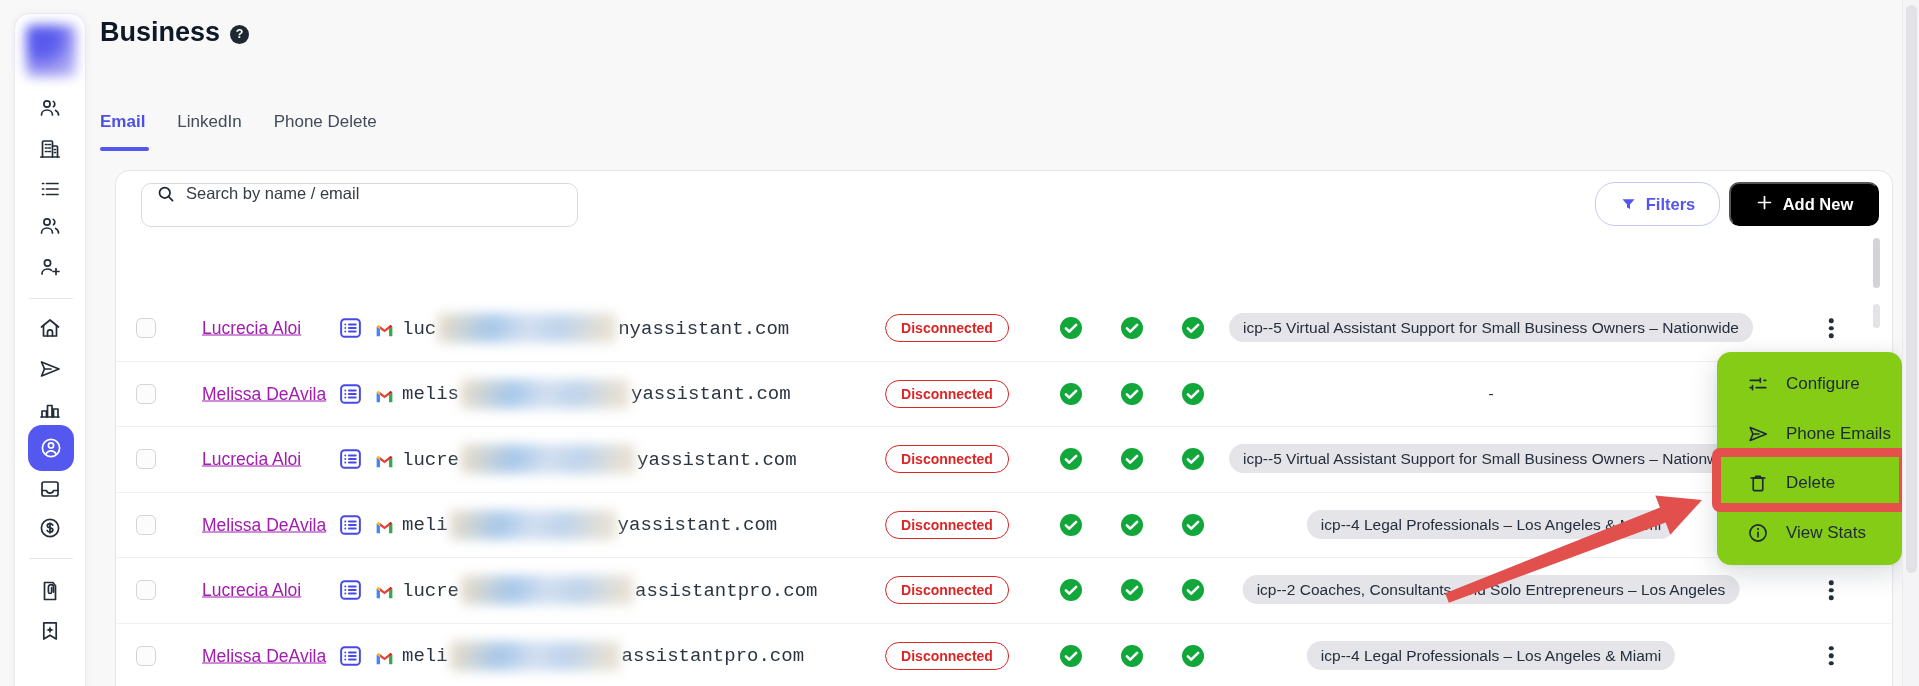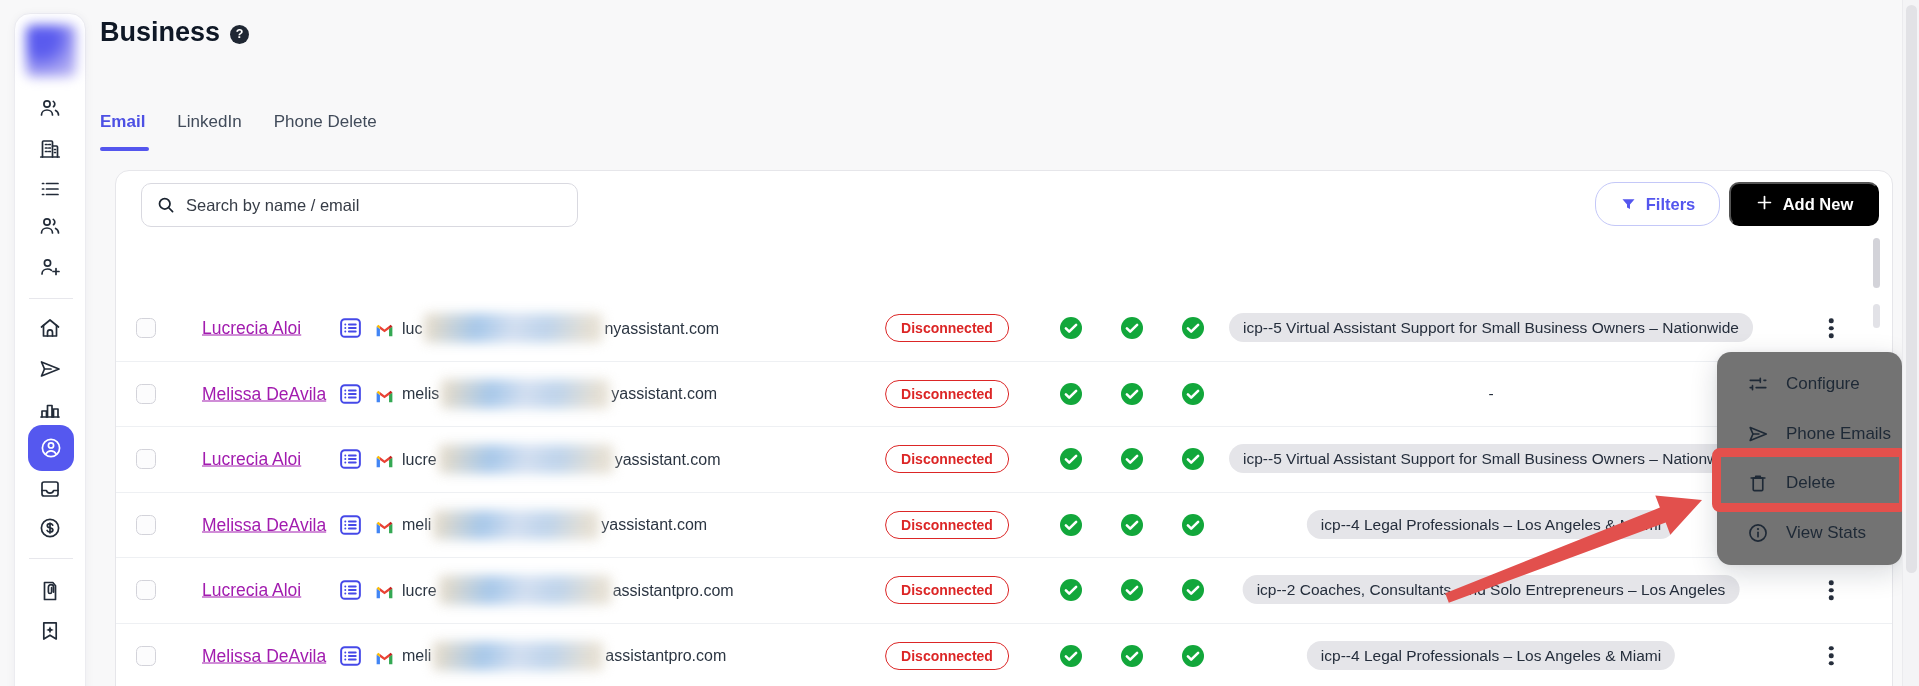--- a/index.html
+++ b/index.html
@@ -29,21 +29,21 @@
   .tabs { position:absolute; left:100px; top:112px; display:flex; gap:32px; font-size:17px; }
   .tab { color:#414b5a; cursor:pointer; }
   .tab.active { color:#4d50e4; font-weight:600; }
   .tab-underline { position:absolute; left:100px; top:147px; width:49px; height:4px; border-radius:2px; background:#5456ee; }
 
   
   .panel { position:absolute; left:115px; top:170px; width:1778px; height:530px; background:#fff;
            border:1px solid #e6e6ea; border-radius:14px; z-index:1; overflow:hidden; }
 
   .search-box { position:absolute; left:25px; top:12px; width:437px; height:44px; border:1px solid #d9d9e0;
-                border-radius:10px; display:flex; align-items:center; padding:0 14px; gap:10px; background:#fff; }
+                border-radius:10px; display:flex; align-items:flex-start; padding:0 14px; gap:10px; background:#fff; }
   .search-box svg { width:20px; height:20px; stroke:#1b2430; fill:none; stroke-width:2.1; stroke-linecap:round; }
   .search-box input { border:none; outline:none; flex:1; font-size:16.5px; font-family:inherit; color:#2f3742; }
   .search-box input::placeholder { color:#363c46; opacity:1; }
 
   .btn-filters { position:absolute; left:1479px; top:11px; width:125px; height:44px; border:1px solid #c4c8f8;
                  border-radius:20px; background:#fff; color:#5456ee; font-size:16.5px; font-weight:600;
                  display:flex; align-items:center; justify-content:center; gap:9px; cursor:pointer; }
   .btn-add { position:absolute; left:1613px; top:11px; width:150px; height:44px; border-radius:10px;
              background:#000000; color:#fff; font-size:16.5px; font-weight:600; display:flex; align-items:center;
              justify-content:center; gap:9px; cursor:pointer; }
@@ -59,38 +59,38 @@
   .checkbox { width:20px; height:20px; border:1.6px solid #d3d3da; border-radius:5.5px; background:#fcfcfd; cursor:pointer; }
 
   .rows { position:absolute; left:0; top:125px; width:100%; height:405px; }
   .row { position:absolute; left:0; width:100%; height:65.5px; border-bottom:1px solid #eef0f3; background:#fff; }
   .cell { position:absolute; top:50%; transform:translateY(-50%); }
   .c-check { left:20px; }
   .c-sender { left:86px; font-size:17.5px; color:#a21caf;text-decoration:underline; }
   .c-card { left:222px; width:25px; height:25px; cursor:pointer; }
   .c-card svg { width:25px; height:25px; stroke:#4649e8; fill:none; stroke-width:1.9; stroke-linecap:round; }
   .c-gmail { left:258px; width:21px; height:17px; }
-  .c-email { left:286px; font-size:16px; color:#2b3542; white-space:nowrap; display:flex; align-items:center; }
+  .c-email { left:286px; font-size:19px; color:#2b3542; white-space:nowrap; display:flex; align-items:center;font-family:Liberation Mono, monospace; }
   .blurbit { display:inline-block; height:29px; border-radius:4px; margin:0 2px;
              background:linear-gradient(100deg,#ded7c8 5%,#9fc3e8 30%,#cfdcef 50%,#b9d0ea 68%,#e3ddd0 92%);
              filter:blur(6px); opacity:.92; }
   .c-status { left:831px; transform:translate(-50%,-50%); border:1.5px solid #dc2626; color:#dc2626; background:#fff;
               font-size:14px; font-weight:700; padding:5px 15px; border-radius:17px; white-space:nowrap; }
   .c-chk { transform:translate(-50%,-50%); width:24px; height:24px; }
   .c-spf { left:955px; } .c-dmarc { left:1016px; } .c-mx { left:1077px; }
   .c-camp { left:1375px; transform:translate(-50%,-50%); white-space:nowrap; }
   .pill { background:#e5e5e9; color:#252e3c; font-size:15.5px; padding:6px 14px; border-radius:16px; white-space:nowrap; }
   .dash { color:#252e3c; font-size:15.5px; }
   .c-kebab { left:1715px; transform:translate(-50%,-50%); display:flex; flex-direction:column; gap:3px; cursor:pointer; padding:4px; }
   .c-kebab i { width:4.5px; height:4.5px; border-radius:50%; background:#262e3c; }
 
   .inner-thumb { position:absolute; right:12px; width:7px; border-radius:4px; background:#d3d3d9; }
 
   
-  .menu { position:absolute; left:1717px; top:352px; width:185px; height:213px; background:#737373; border-radius:14px;
+  .menu { position:absolute; left:1717px; top:352px; width:185px; height:213px; background:#84cc16; border-radius:14px;
           box-shadow:0 8px 28px rgba(15,23,42,.16), 0 0 6px rgba(15,23,42,.05); z-index:30; padding:7px 0;
           display:flex; flex-direction:column; }
   .menu-item { flex:1; display:flex; align-items:center; gap:17px; padding-left:30px; font-size:17px; font-weight:500;
                color:#1e2936; cursor:pointer; }
   .menu-item svg { width:22px; height:22px; stroke:#1e2936; fill:none; stroke-width:1.8; stroke-linecap:round; stroke-linejoin:round; }
 
   
   .arrow-svg { position:absolute; left:0; top:0; width:1919px; height:686px; z-index:40; pointer-events:none; }
   .red-box { position:absolute; left:1712px; top:448px; width:196px; height:64px; border:9px solid #e4504c;
              border-radius:8px; z-index:50; pointer-events:none; }

